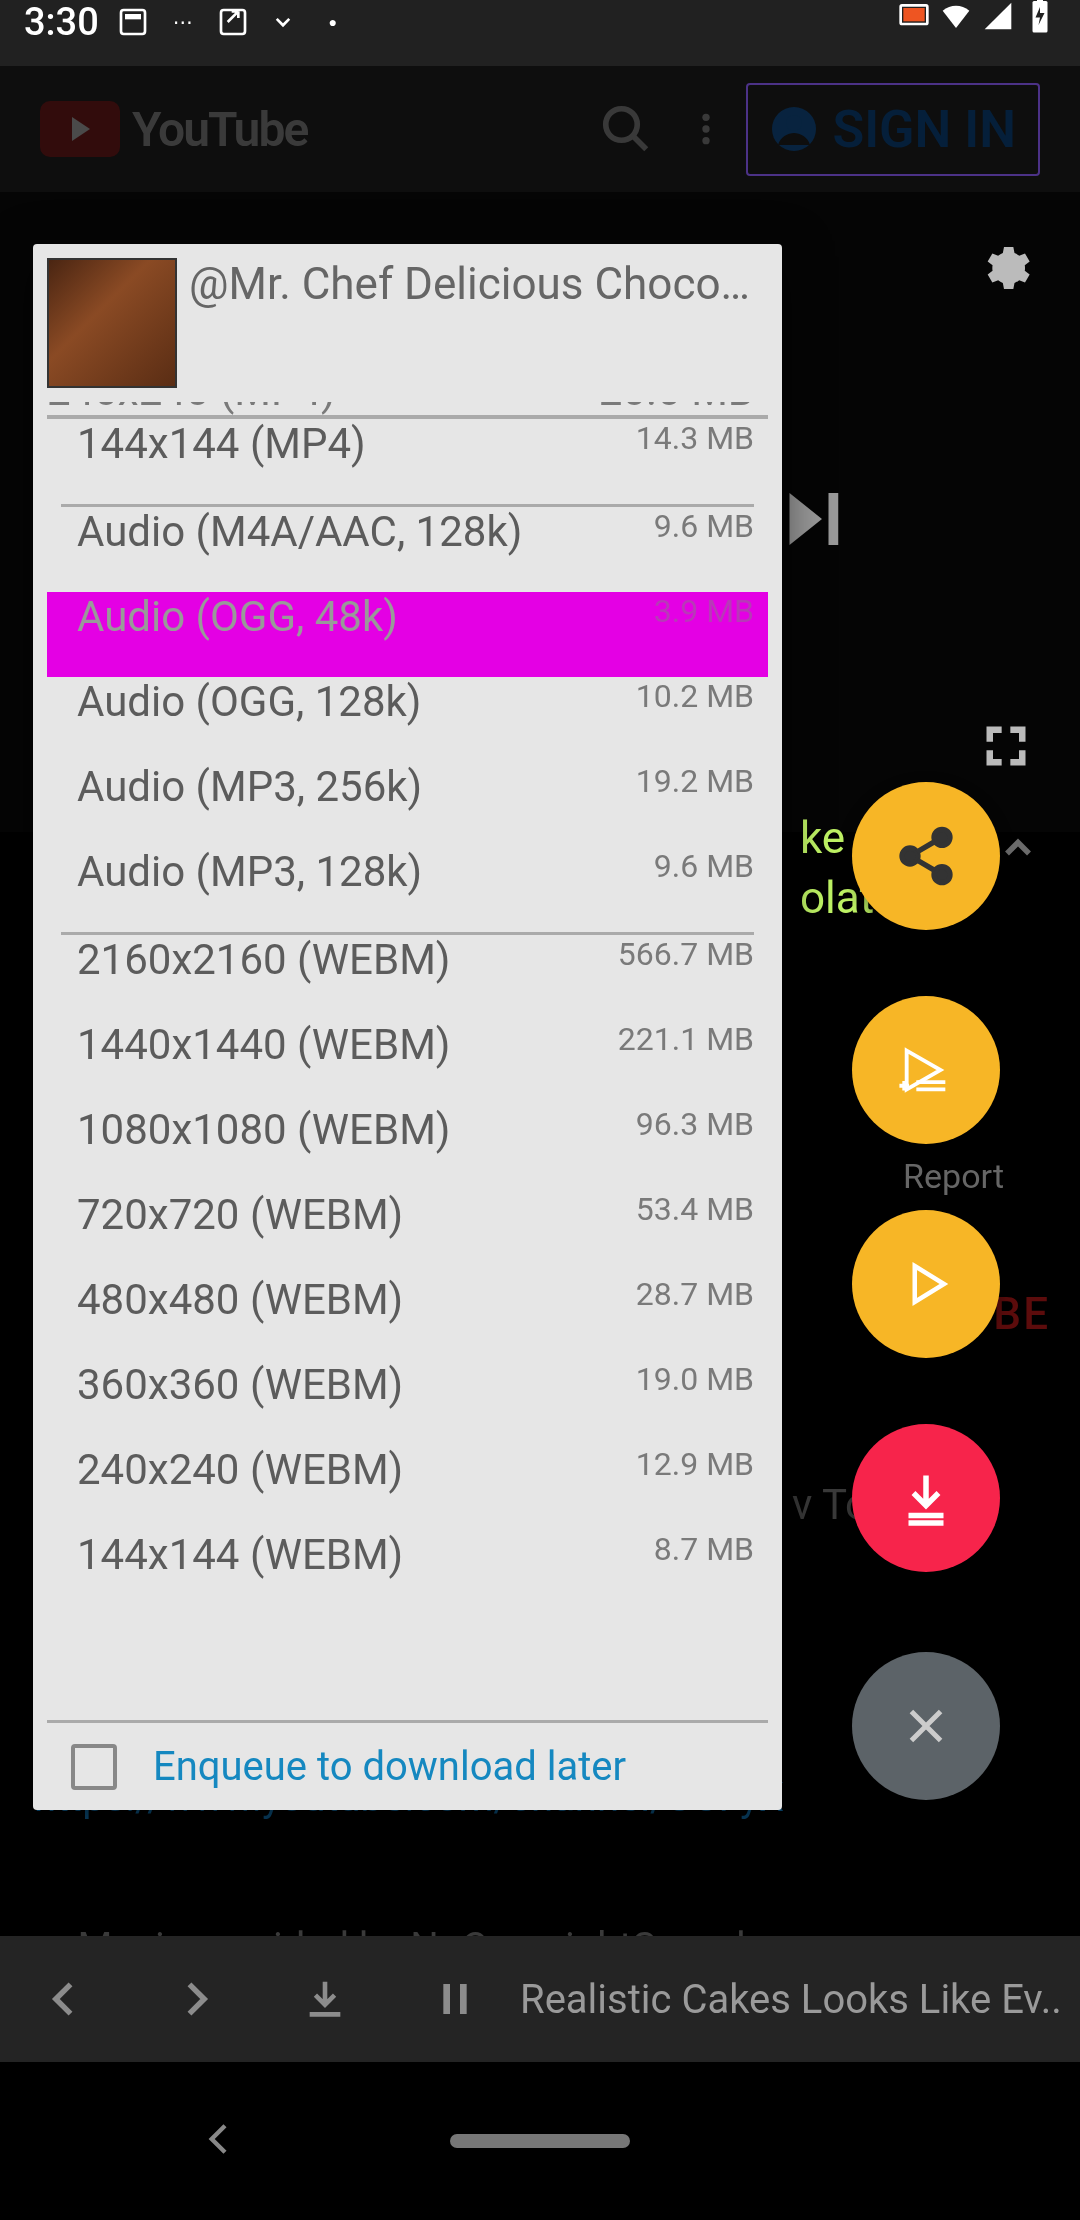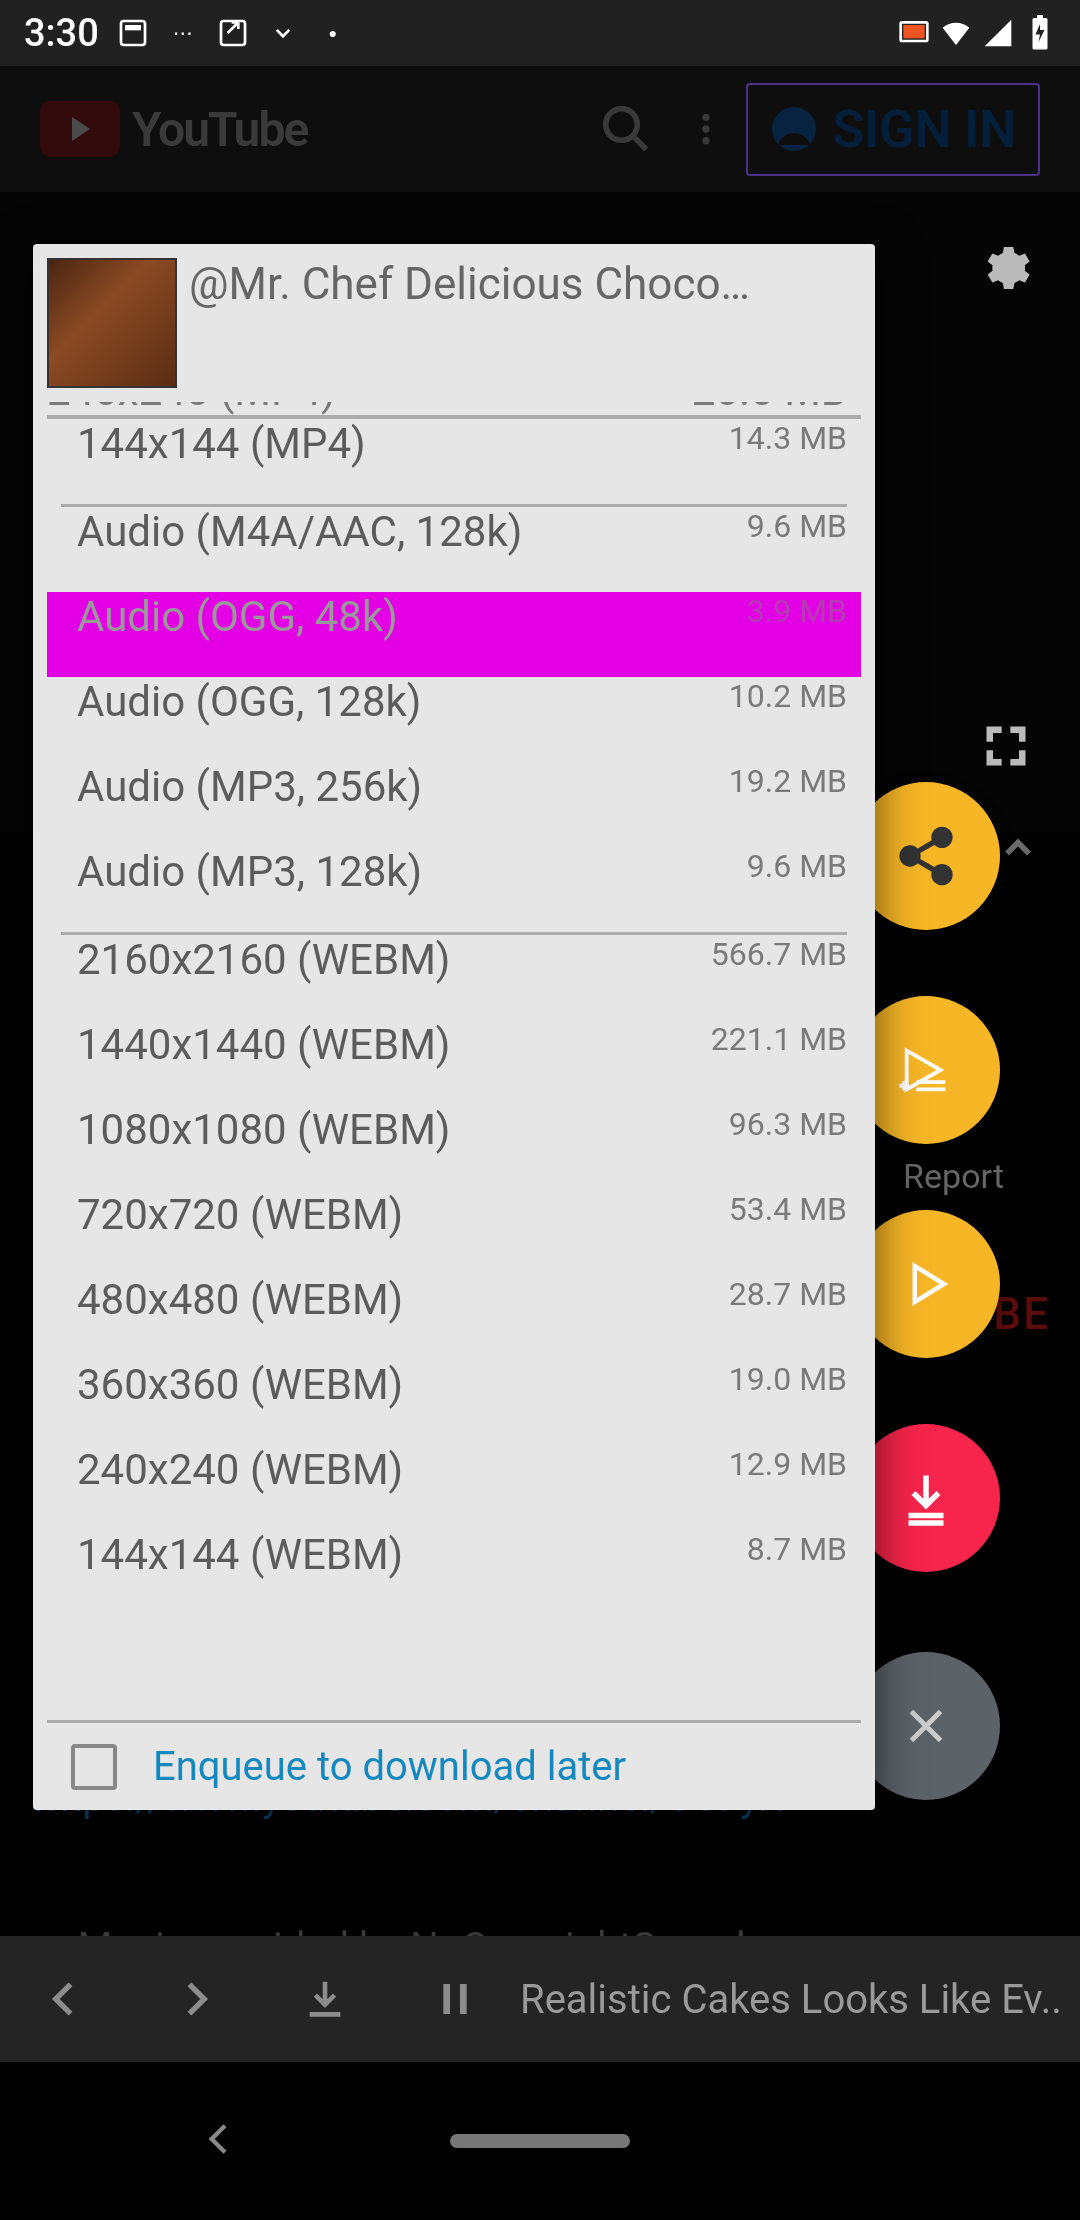--- a/index.html
+++ b/index.html
@@ -8,21 +8,21 @@
       height: 2220px;
       background: #000;
       font-family: Roboto, Arial, sans-serif;
       position: relative;
       overflow: hidden;
     }
     .status-bar {
       height: 66px;
       background: #212121;
       display: flex;
-      align-items: center;
+      align-items: flex-start;
       justify-content: space-between;
       padding: 0 24px;
       color: #fff;
     }
     .status-left { display: flex; align-items: center; gap: 18px; font-size: 38px; font-weight: 500; }
     .status-right { display: flex; align-items: center; gap: 10px; }
     .status-icon { width: 32px; height: 32px; display: inline-flex; align-items: center; justify-content: center; }
 
     .header {
       height: 126px;
@@ -59,21 +59,21 @@
 
     .gear-icon { position: absolute; right: 48px; top: 240px; color: #bbb; }
     .fullscreen-icon { position: absolute; right: 48px; top: 720px; color: #bbb; }
     .next-track-icon { position: absolute; right: 232px; top: 480px; color: #999; }
 
     
     .dialog {
       position: absolute;
       left: 33px;
       top: 244px;
-      width: 842px;
+      width: 749px;
       height: 1566px;
       background: #e6e6e6;
       border-radius: 4px;
       box-shadow: 0 12px 48px rgba(0,0,0,0.6);
       display: flex;
       flex-direction: column;
       z-index: 30;
     }
     .dialog-header {
       display: flex;

